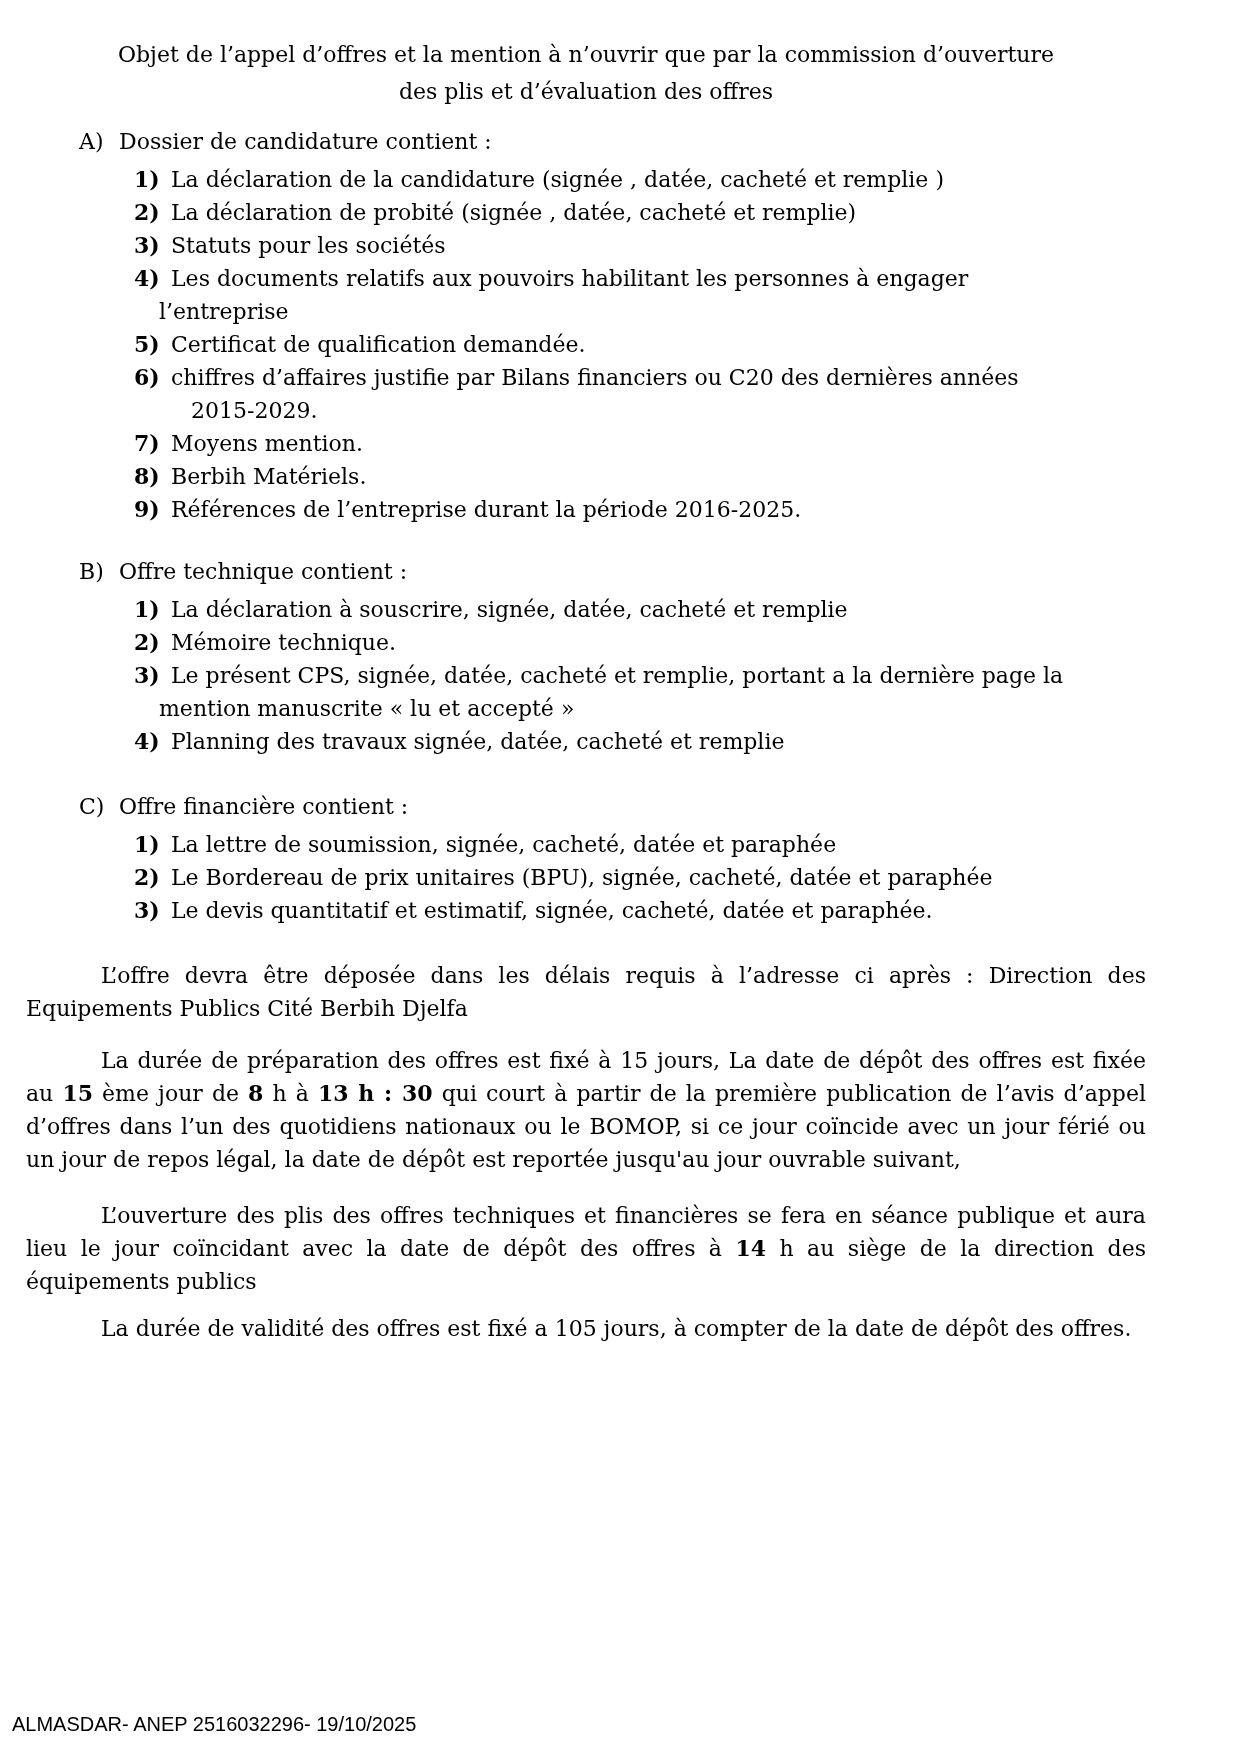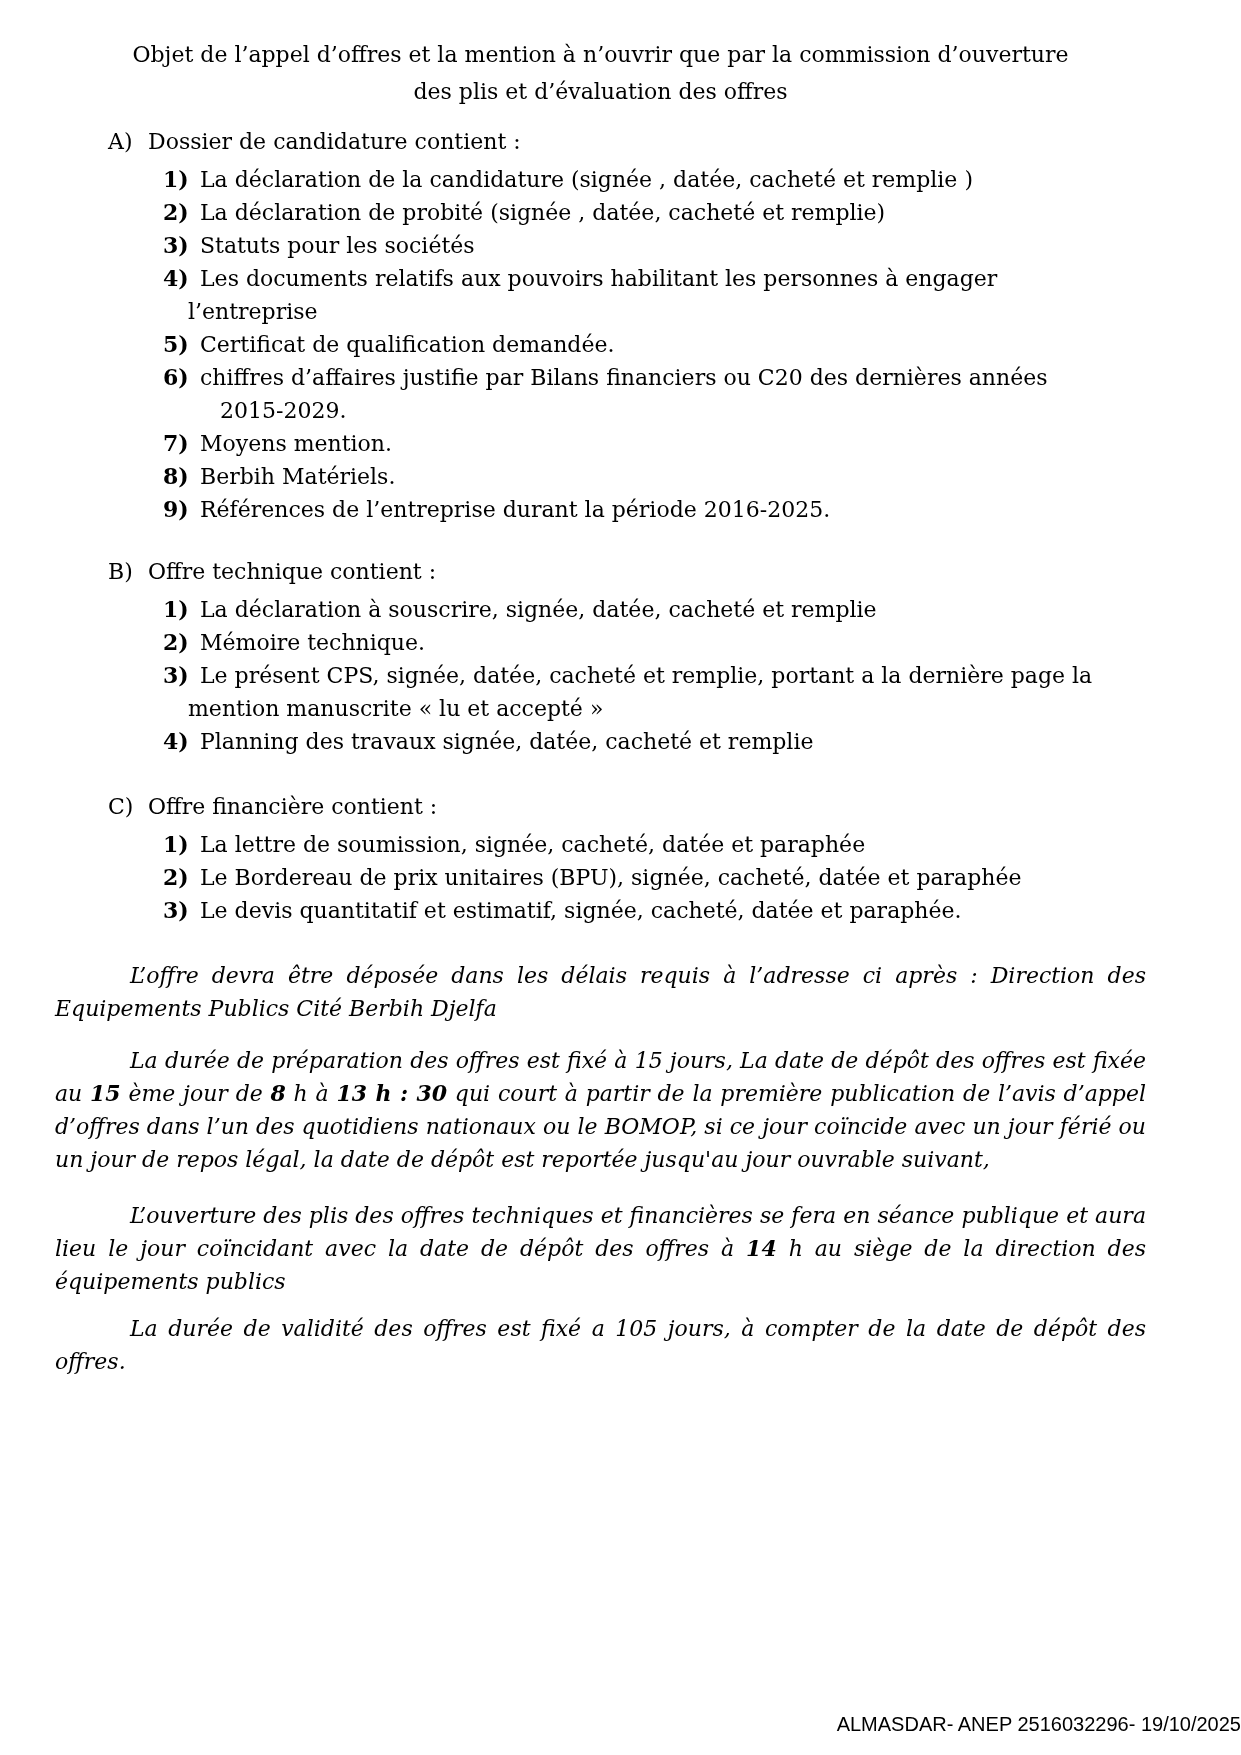--- a/index.html
+++ b/index.html
@@ -7,21 +7,21 @@
     position: relative;
     width: 1241px;
     height: 1755px;
     background: #ffffff;
     color: #000000;
     font-family: "DejaVu Serif", "Liberation Serif", serif;
     font-size: 22px;
     line-height: 33px;
     overflow: hidden;
   }
-  .content { padding: 36px 95px 0 55px; }
+  .content { padding: 36px 95px 0 26px; }
 
   .doc-title {
     text-align: center;
     line-height: 37px;
   }
 
   .section { margin-top: 0; }
   .section-heading {
     display: flex;
     margin-left: 53px;
@@ -36,41 +36,40 @@
   .item .num { width: 37px; flex: 0 0 37px; font-weight: bold; }
   .item .itext { flex: 1; }
   .cont-line { margin-left: 145px; }           
   .cont-line.indent-less { margin-left: 133px; }
   .cont-line.indent-more { margin-left: 165px; }
 
   .para {
     text-align: justify;
     text-indent: 75px;
     margin: 18px 0 0 0;
-    font-style: italic;
   }
   .para.p1 { margin-top: 32px; }
   .para.p2 { margin-top: 19px; }
   .para.p3 { margin-top: 23px; }
   .para.p4 { margin-top: 14px; }
   .para.p5 { margin-top: 11px; }
   .b { font-weight: bold; }
 
   .signature {
     margin-top: 30px;
     padding-left: 215px;
     text-align: center;
     font-weight: bold;
   }
 
   .footer-note {
     position: absolute;
     left: 12px; right: 0;
     top: 1712px;
-    text-align: right;
+    text-align: left;
     font-family: "Liberation Sans", "DejaVu Sans", sans-serif;
     font-size: 20px;
     line-height: 24px;
   }
 </style>
 </head>
 <body>
 
 <div class="page">
   <div class="content">

